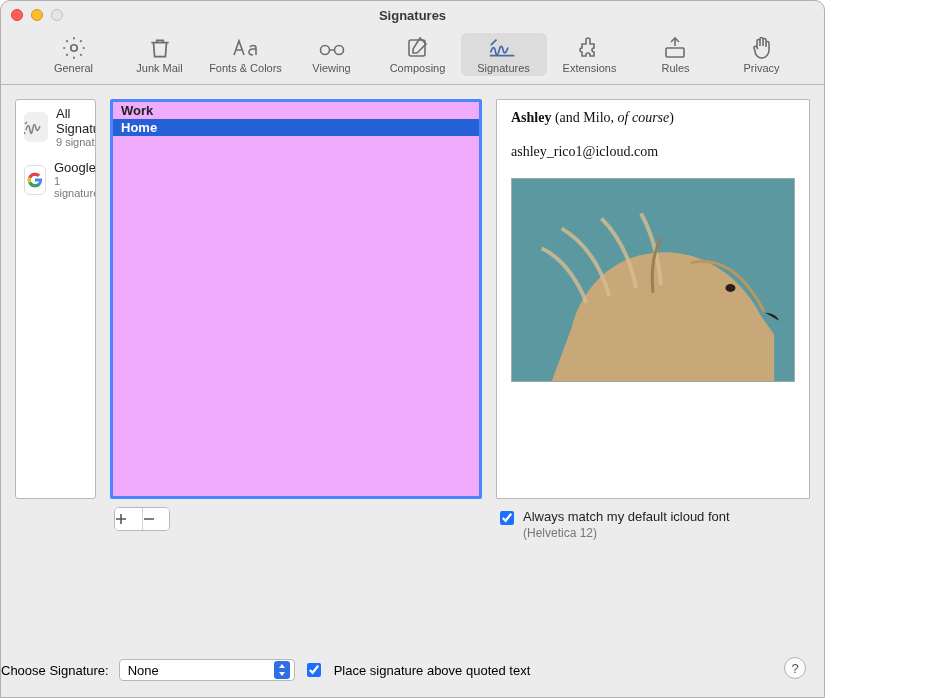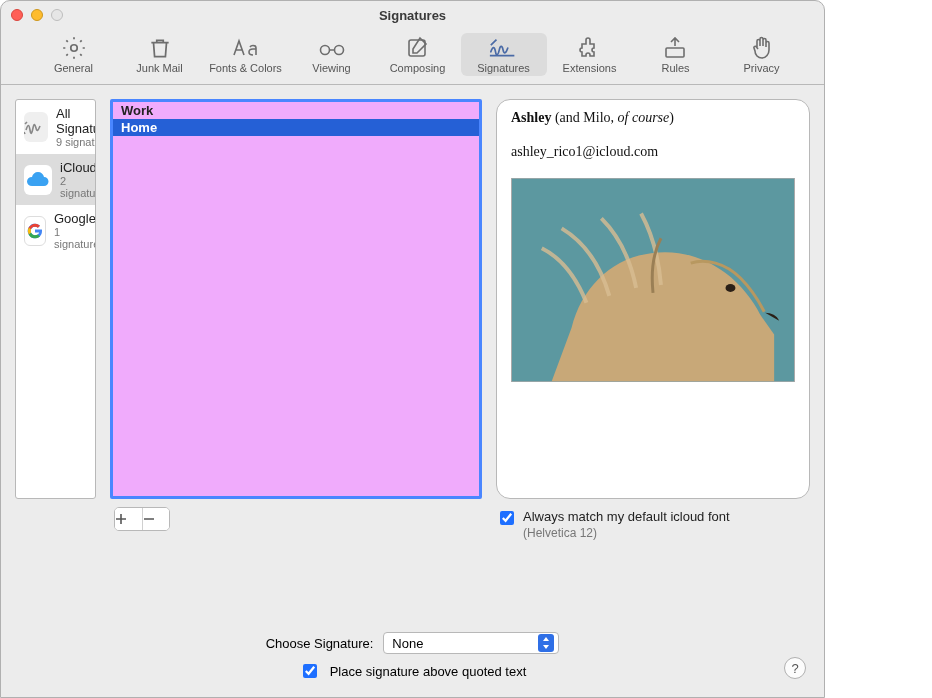--- a/index.html
+++ b/index.html
@@ -25,29 +25,29 @@
   .acct-text .acct-name { font-size: 13px; color: #222; }
   .acct-text .acct-sub { font-size: 11px; color: #777; }
   .sign-col { flex: 0 0 372px; display: flex; flex-direction: column; }
   .sign-list { height: 400px; border: 3px solid #4a86ff; border-radius: 2px; background: #f0abfc; overflow: hidden; font-weight: bold; }
   .sign-item { padding: 1px 8px; font-size: 13px; color: #222; }
   .sign-item.selected { background: #2560d6; color: #fff; }
   .addrm { display: flex; margin-top: 8px; width: 56px; border: 1px solid #b8b8b8; border-radius: 5px; overflow: hidden; background: #fff; margin-left: 4px; }
   .addrm button { flex: 1; border: none; background: #fff; height: 22px; font-size: 16px; color: #555; padding: 0; cursor: default; }
   .addrm button:first-child { border-right: 1px solid #d0d0d0; }
   .preview-col { flex: 1; display: flex; flex-direction: column; }
-  .preview { height: 400px; background: #fff; border: 1px solid #b8b8b8; border-radius: 14px; padding: 10px 14px; font-family: Georgia, serif; font-size: 14px; color: #111; }
+  .preview { height: 400px; background: #fff; border: 1px solid #b8b8b8; border-radius: 1px; padding: 10px 14px; font-family: Georgia, serif; font-size: 14px; color: #111; }
   .preview .name-bold { font-weight: 700; }
   .preview .italic { font-style: italic; }
   .preview .email { font-family: Georgia, serif; font-size: 14px; margin-top: 18px; }
   .dog { margin-top: 18px; width: 284px; height: 204px; background: linear-gradient(135deg,#5c9aa3,#6aa8b0); border: 1px solid #aaa; display:flex; align-items:center; justify-content:center; font-size:11px; color:#fff; }
   .below-preview { margin-top: 10px; display: flex; align-items: flex-start; gap: 6px; font-size: 13px; color: #222; }
   .below-preview .sub { font-size: 12px; color: #777; margin-top: 2px; }
   input[type=checkbox] { accent-color: #1e6fff; width: 14px; height: 14px; margin-top: 2px; }
-  .bottom { padding: 10px 0 16px 0; display: flex; flex-direction: column; gap: 8px; align-items: center; }
+  .bottom { padding: 10px 0 16px 0; display: flex; flex-direction: row; gap: 8px; align-items: center; }
   .row { display: flex; align-items: center; gap: 10px; font-size: 13px; }
   .select { width: 176px; height: 22px; border: 1px solid #b8b8b8; border-radius: 4px; background: #fff; display: flex; align-items: center; justify-content: space-between; padding: 0 4px 0 8px; font-size: 13px; }
   .select .stepper { width: 16px; height: 18px; background: #2f6fe6; border-radius: 3px; display: flex; flex-direction: column; align-items:center; justify-content:center; color:#fff; font-size:7px; line-height:7px; }
   .help-btn { position: absolute; right: 18px; bottom: 18px; width: 22px; height: 22px; border-radius: 50%; border: 1px solid #b0b0b0; background: #fcfcfc; font-size: 13px; color: #555; display:flex; align-items:center; justify-content:center; cursor:default; }
   svg { display: block; }
 </style>
 </head>
 <body>
 
 <div class="window">
@@ -150,31 +150,20 @@
       <div class="acct-item">
         <div class="acct-icon" style="background:#efefef">
           <svg width="24" height="18" viewBox="0 0 24 18" fill="none" stroke="#888" stroke-width="1.6">
               <path d="M2 12c2-6 3-6 4 0s2 3 3-2 2-4 3 0 2 3 4-2"></path>
               <path d="M1 16l-1-2M3 4l-2 2"></path>
             </svg>
         </div>
         <div class="acct-text">
           <div class="acct-name">All Signatures</div>
           <div class="acct-sub">9 signatures</div>
-        </div>
-      </div>
-      <div class="acct-item selected">
-        <div class="acct-icon" style="background:#fff">
-          <svg width="28" height="20" viewBox="0 0 28 20">
-              <path d="M8 16c-3 0-5-2-5-4.5S5 7 8 7c.5-3 3-5 6-5s5.5 2 6 5c2.5 0 4.5 2 4.5 4.5S22.5 16 20 16z" fill="#3aa2f2"></path>
-            </svg>
-        </div>
-        <div class="acct-text">
-          <div class="acct-name">iCloud</div>
-          <div class="acct-sub">2 signatures</div>
         </div>
       </div>
       <div class="acct-item">
         <div class="acct-icon" style="background:#fff;border:1px solid #ddd;border-radius:6px">
           <svg width="20" height="20" viewBox="0 0 20 20">
               <path d="M10 8.5v3h4.2c-.4 1.6-1.9 2.8-4.2 2.8A4.3 4.3 0 1 1 10 5.7c1.1 0 2.1.4 2.9 1.1l2.1-2.1A7.3 7.3 0 1 0 10 17.3c4.2 0 7-3 7-7.2 0-.5 0-1-.1-1.6z" fill="#4285F4"></path>
               <path d="M3.3 7.6l2.4 1.8A4.3 4.3 0 0 1 10 5.7c1.1 0 2.1.4 2.9 1.1l2.1-2.1A7.3 7.3 0 0 0 3.3 7.6z" fill="#EA4335"></path>
               <path d="M10 17.3c2 0 3.7-.7 5-1.8l-2.4-2a4.3 4.3 0 0 1-6.5-2l-2.4 1.9A7.3 7.3 0 0 0 10 17.3z" fill="#34A853"></path>
               <path d="M3.7 13.4l2.4-1.9c-.2-.5-.3-1-.3-1.5s.1-1 .3-1.5L3.7 6.6a7.3 7.3 0 0 0 0 6.8z" fill="#FBBC05"></path>
             </svg>

